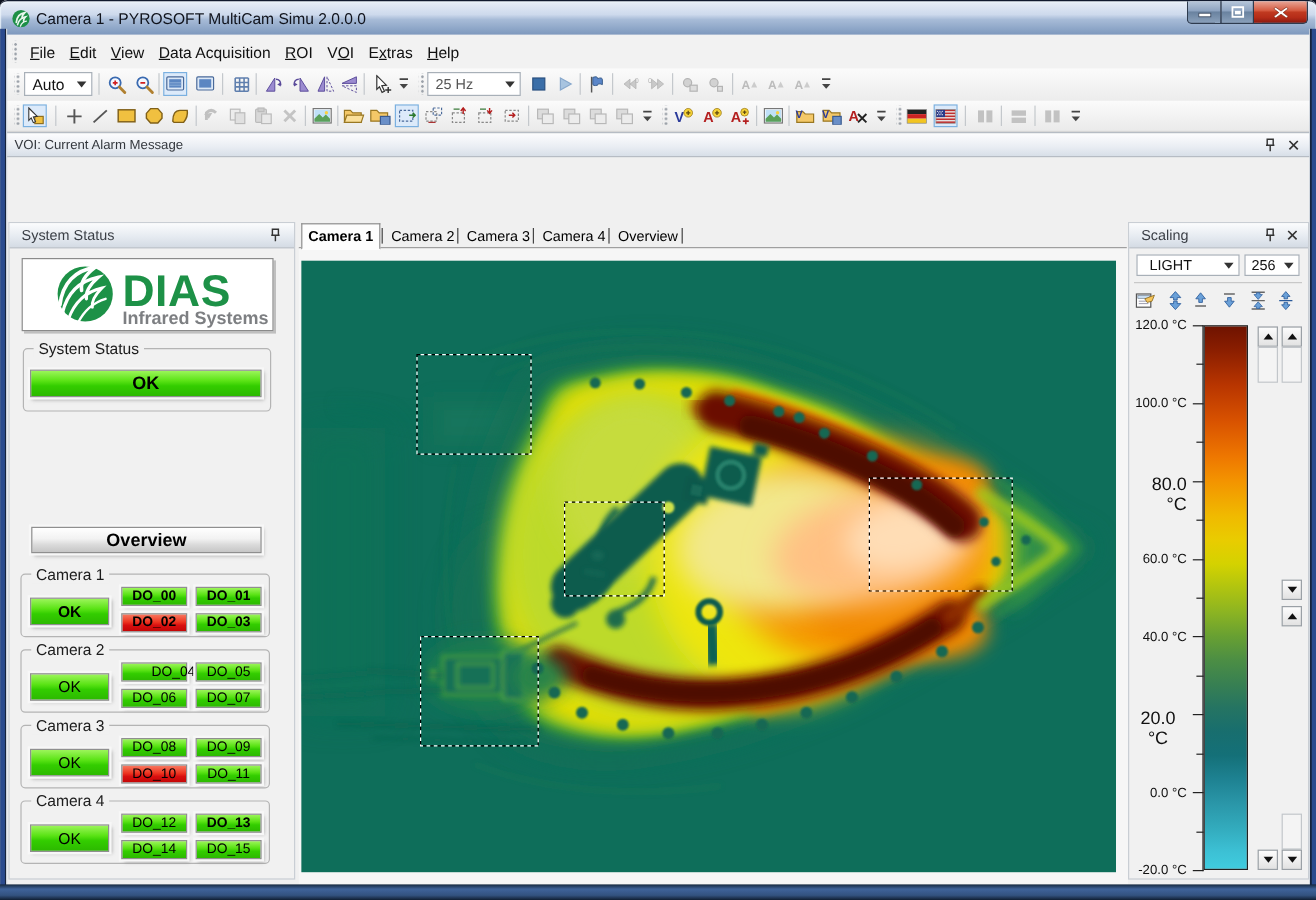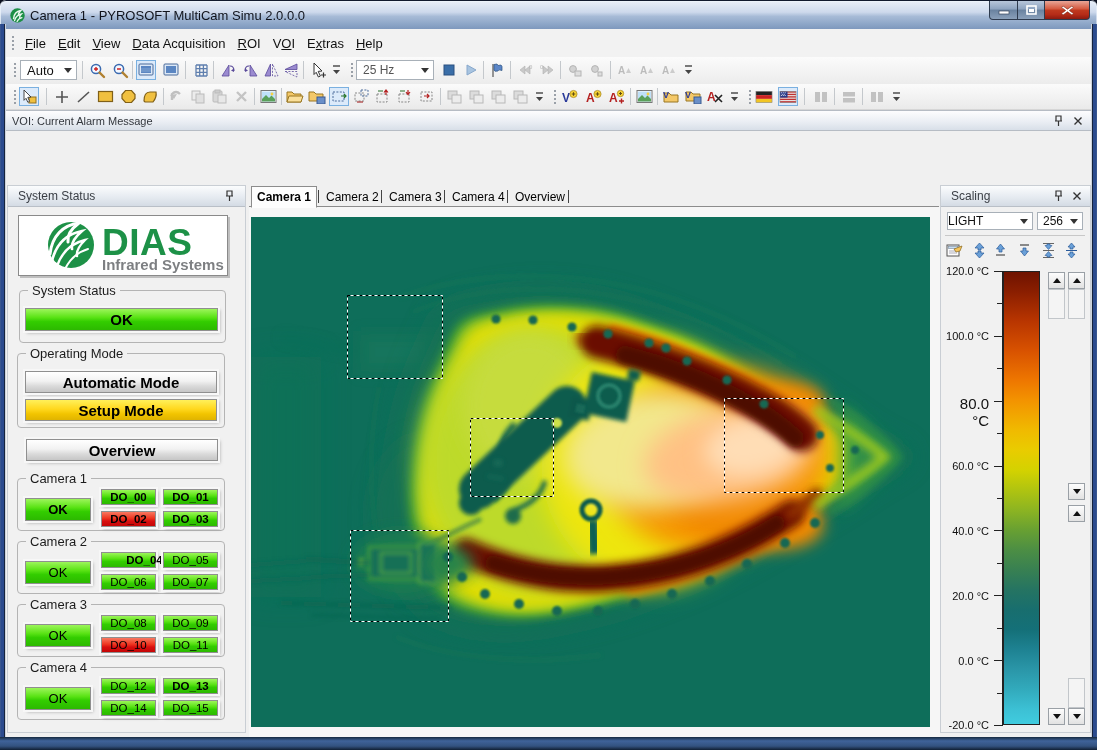--- a/index.html
+++ b/index.html
@@ -570,40 +570,35 @@
           <text x="83" y="39" font-family="Liberation Sans, sans-serif" font-size="37" font-weight="bold" fill="#1d9147" letter-spacing="0.5">DIAS</text>
           <text x="83" y="54" font-family="Liberation Sans, sans-serif" font-size="15" font-weight="bold" fill="#7d7f82">Infrared Systems</text>
         </svg>
       </div>
 
       <div class="groupbox" style="left:11px;top:104px;width:207px;height:53px;">
         <div class="grouplabel">System Status</div>
         <div class="btn3d bgreen" style="left:5px;top:17px;width:193px;height:23px;font-size:15px;font-weight:bold;">OK</div>
       </div>
 
-      <div class="groupbox" style="left:9px;top:167px;width:208px;height:75px;">
-        <div class="grouplabel">Operating Mode</div>
-        <div class="btn3d bwhite" style="left:7px;top:17px;width:192px;height:22px;font-size:15px;font-weight:bold;">Automatic Mode</div>
-        <div class="btn3d byellow" style="left:7px;top:45px;width:192px;height:22px;font-size:15px;font-weight:bold;">Setup Mode</div>
-      </div>
 
       <div class="btn3d bwhite" style="left:18px;top:253px;width:192px;height:22px;font-size:15px;font-weight:bold;">Overview</div>
 
       <div class="groupbox" style="left:9px;top:292px;width:208px;height:53px;">
   <div class="grouplabel">Camera 1</div>
   <div class="btn3d bgreen" style="left:7px;top:19px;width:66px;height:23px;font-size:13px;font-weight:bold;">OK</div>
   <div class="btn3d bgreen" style="left:83px;top:10px;width:55px;height:16px;font-size:11.5px;font-weight:bold;">DO_00</div>
   <div class="btn3d bgreen" style="left:145px;top:10px;width:55px;height:16px;font-size:11.5px;font-weight:bold;">DO_01</div>
   <div class="btn3d bred" style="left:83px;top:32px;width:55px;height:16px;font-size:11.5px;font-weight:bold;">DO_02</div>
   <div class="btn3d bgreen" style="left:145px;top:32px;width:55px;height:16px;font-size:11.5px;font-weight:bold;">DO_03</div>
 </div>
 <div class="groupbox" style="left:9px;top:355px;width:208px;height:53px;">
   <div class="grouplabel">Camera 2</div>
   <div class="btn3d bgreen" style="left:7px;top:19px;width:66px;height:23px;font-size:13px;font-weight:normal;">OK</div>
-  <div class="btn3d bgreen" style="left:83px;top:10px;width:55px;height:16px;font-size:11.5px;font-weight:bold;padding-left:32px;">DO_04</div>
+  <div class="btn3d bgreen" style="left:83px;top:10px;width:55px;height:16px;font-size:11.5px;font-weight:normal;padding-left:32px;">DO_04</div>
   <div class="btn3d bgreen" style="left:145px;top:10px;width:55px;height:16px;font-size:11.5px;font-weight:normal;">DO_05</div>
   <div class="btn3d bgreen" style="left:83px;top:32px;width:55px;height:16px;font-size:11.5px;font-weight:normal;">DO_06</div>
   <div class="btn3d bgreen" style="left:145px;top:32px;width:55px;height:16px;font-size:11.5px;font-weight:normal;">DO_07</div>
 </div>
 <div class="groupbox" style="left:9px;top:418px;width:208px;height:53px;">
   <div class="grouplabel">Camera 3</div>
   <div class="btn3d bgreen" style="left:7px;top:19px;width:66px;height:23px;font-size:13px;font-weight:normal;">OK</div>
   <div class="btn3d bgreen" style="left:83px;top:10px;width:55px;height:16px;font-size:11.5px;font-weight:normal;">DO_08</div>
   <div class="btn3d bgreen" style="left:145px;top:10px;width:55px;height:16px;font-size:11.5px;font-weight:normal;">DO_09</div>
   <div class="btn3d bred" style="left:83px;top:32px;width:55px;height:16px;font-size:11.5px;font-weight:normal;">DO_10</div>
@@ -857,21 +852,21 @@
       <div class="phdr">
           <span class="t">Scaling</span>
         <svg style="position:absolute;right:26px;top:4px" width="11" height="13" viewBox="0 0 11 13">
             <path d="M3 1 h5 v5 h-5 z M2 6 h7 M5.5 6 v5" stroke="#333" stroke-width="1.2" fill="none"></path>
           </svg>
         <svg style="position:absolute;right:8px;top:5px" width="10" height="10" viewBox="0 0 10 10">
             <path d="M1.5 1.5 L8.5 8.5 M8.5 1.5 L1.5 8.5" stroke="#333" stroke-width="1.4"></path>
           </svg>
       </div>
       <div id="rbody">
-          <div class="combo" style="left:6px;top:5px;width:86px;height:18px;padding-left:0;">LIGHT<span class="ar"></span></div>
+          <div class="combo" style="left:6px;top:5px;width:86px;height:18px;padding-left:10px;">LIGHT<span class="ar"></span></div>
 <div class="combo" style="left:96px;top:5px;width:46px;height:18px;padding-left:5px;">256<span class="ar"></span></div>
 <div style="position:absolute;left:4px;top:28px;width:140px;height:1px;background:#c8c8c8;"></div>
 <div style="position:absolute;left:5px;top:35px;"><svg width="17" height="17" viewBox="0 0 17 17">
               <rect x="1" y="3" width="12" height="11" fill="#fdfdfd" stroke="#555"></rect>
               <rect x="2.2" y="4.2" width="9.6" height="2.4" fill="#c8dcf0" stroke="#678" stroke-width="0.5"></rect>
               <path d="M3 9 h8 M3 11 h8" stroke="#99a" stroke-width="0.8"></path>
               <path d="M8 7 L16 4 L14 9 L10 10 Z" fill="#f7c55a" stroke="#8a6a20" stroke-width="0.7"></path>
             </svg></div>
 <div style="position:absolute;left:31px;top:35px;"><svg width="15" height="17" viewBox="0 0 15 17">
               <path d="M7.5 1 L12 6 H9 V8 H6 V6 H3 Z" fill="#6aa0d8" stroke="#2a5a9a" stroke-width="0.7"></path>
@@ -904,21 +899,21 @@
 <div style="position:absolute;left:56px;top:161px;width:6px;height:1px;background:#222;"></div>
 <div style="position:absolute;left:0px;top:188px;width:48px;text-align:right;font-size:15px;">80.0 °C</div>
 <div style="position:absolute;left:53px;top:194px;width:9px;height:1px;background:#222;"></div>
 <div style="position:absolute;left:56px;top:226px;width:6px;height:1px;background:#222;"></div>
 <div style="position:absolute;left:0px;top:253px;width:48px;text-align:right;font-size:11px;">60.0 °C</div>
 <div style="position:absolute;left:53px;top:259px;width:9px;height:1px;background:#222;"></div>
 <div style="position:absolute;left:56px;top:291px;width:6px;height:1px;background:#222;"></div>
 <div style="position:absolute;left:0px;top:318px;width:48px;text-align:right;font-size:11px;">40.0 °C</div>
 <div style="position:absolute;left:53px;top:323px;width:9px;height:1px;background:#222;"></div>
 <div style="position:absolute;left:56px;top:356px;width:6px;height:1px;background:#222;"></div>
-<div style="position:absolute;left:0px;top:383px;width:48px;text-align:right;font-size:11px;">20.0 °C</div>
+<div style="position:absolute;left:0px;top:383px;width:48px;text-align:center;font-size:15px;">20.0 °C</div>
 <div style="position:absolute;left:53px;top:388px;width:9px;height:1px;background:#222;"></div>
 <div style="position:absolute;left:56px;top:421px;width:6px;height:1px;background:#222;"></div>
 <div style="position:absolute;left:0px;top:448px;width:48px;text-align:right;font-size:11px;">0.0 °C</div>
 <div style="position:absolute;left:53px;top:453px;width:9px;height:1px;background:#222;"></div>
 <div style="position:absolute;left:56px;top:486px;width:6px;height:1px;background:#222;"></div>
 <div style="position:absolute;left:0px;top:512px;width:48px;text-align:right;font-size:11px;">-20.0 °C</div>
 <div style="position:absolute;left:53px;top:518px;width:9px;height:1px;background:#222;"></div>
 <div style="position:absolute;left:61px;top:64px;width:1px;height:455px;background:#222;"></div>
 <div class="spin up" style="left:107px;top:65px;height:17px;"></div>
 <div class="track" style="left:107px;top:82px;height:30px;"></div>

